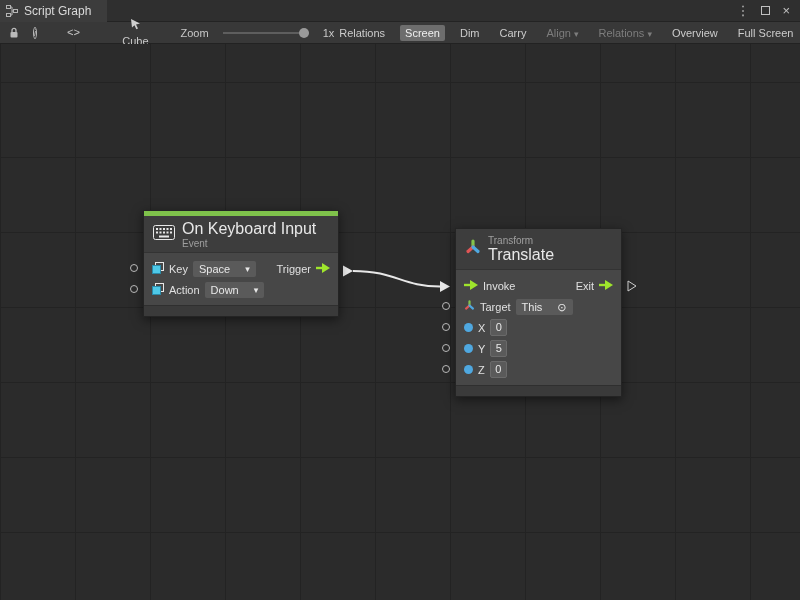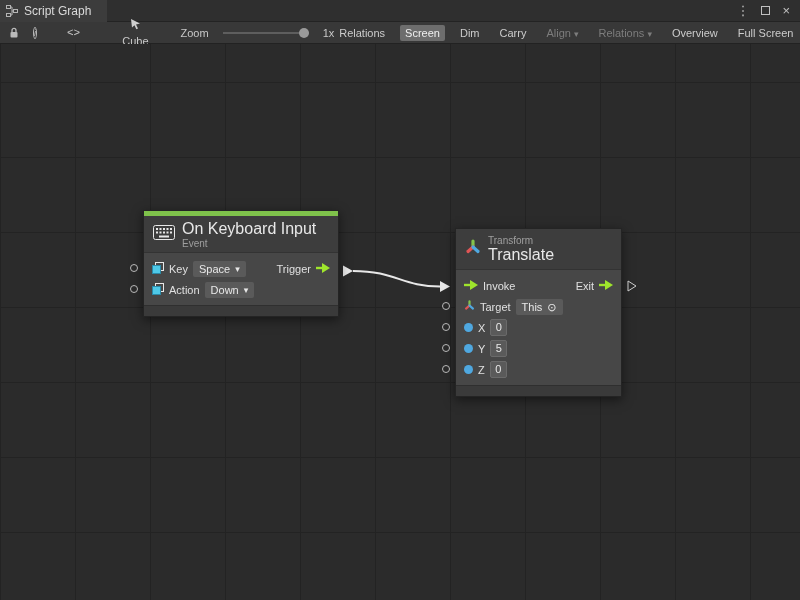--- a/index.html
+++ b/index.html
@@ -43,21 +43,21 @@
   .node { position:absolute; background:#474747; border:1px solid #242424; box-shadow:0 3px 10px rgba(0,0,0,.5); }
   .accent { height:5px; background:#7fc24b; }
   .node-header { background:#3d3d3d; display:flex; align-items:center; gap:7px; padding:0 10px 0 9px; border-bottom:1px solid #333; }
   .n-title { font-size:16px; color:#e8e8e8; }
   .n-sub { font-size:10px; color:#9f9f9f; }
   .node-body { padding:5px 0 5px 0; }
   .row { height:21px; display:flex; align-items:center; padding:0 8px; position:relative; font-size:11px; color:#e0e0e0; gap:5px; }
   .spacer { flex:1; }
   .node-footer { height:11px; background:#3a3a3a; border-top:1px solid #2f2f2f; }
   .port-circle { position:absolute; left:-14px; top:6px; width:8px; height:8px; border:1px solid #b8b8b8; border-radius:50%; background:transparent; }
-  .dropdown { background:#5a5a5a; border-radius:2px; padding:1px 6px; font-size:11px; color:#e8e8e8; display:inline-flex; align-items:center; gap:5px; line-height:14px; }
+  .dropdown { background:#5a5a5a; border-radius:2px; padding:1px 6px; font-size:11px; color:#e8e8e8; display:inline-flex; align-items:center; gap:15px; line-height:14px; }
   .valuebox { background:#5a5a5a; border:1px solid #6a6a6a; border-radius:2px; min-width:17px; padding:0 4px; text-align:center; font-size:11px; color:#e8e8e8; line-height:15px; }
   .dot-blue { width:9px; height:9px; border-radius:50%; background:#4fa8e0; display:inline-block; }
   .flow-out { position:absolute; right:-16px; top:5px; }
 </style>
 </head>
 <body>
 
 <div class="titlebar">
   <div class="tab">
     <span class="tab-icon">

